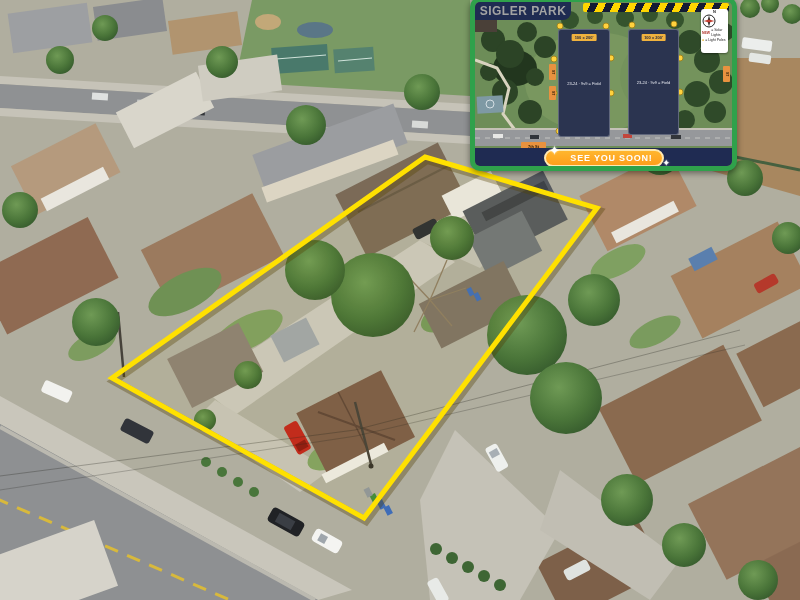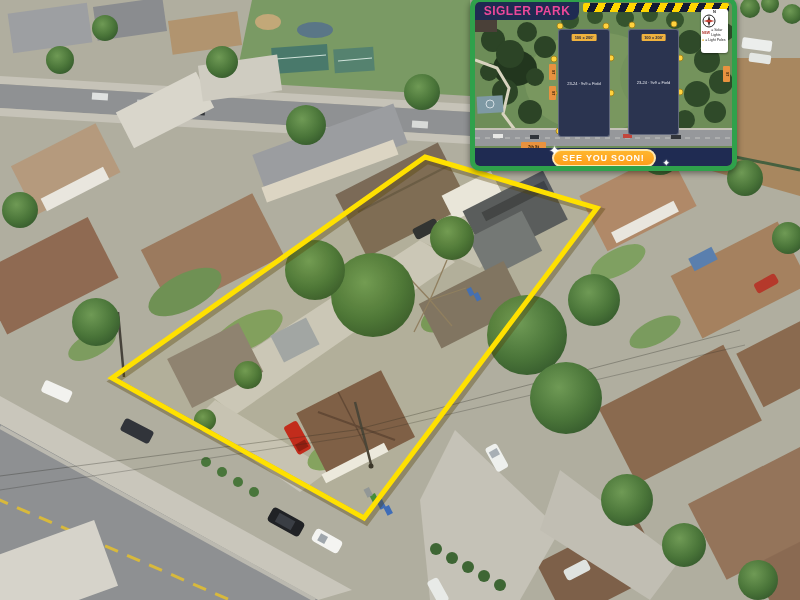--- a/index.html
+++ b/index.html
@@ -4,22 +4,22 @@
 <style>
   html,body{margin:0;padding:0;background:#222;}
   #stage{position:relative;width:800px;height:600px;overflow:hidden;background:#b3b1a3;
          font-family:"Liberation Sans",sans-serif;}
   #stage svg{display:block;}
   
   .inset{position:absolute;left:470px;top:-3px;width:267px;height:174px;box-sizing:border-box;
          border:5px solid #2FA14B;border-radius:10px;overflow:hidden;background:#6d8d58;
          box-shadow:0 2px 6px rgba(0,0,0,.45);}
   .inset-photo{position:absolute;left:0;top:0;}
-  .title-banner{position:absolute;left:0;top:0;width:104px;height:18px;background:#1F2B52;
-         border-bottom-right-radius:8px;color:#ec4899;font-weight:bold;font-size:12px;
+  .title-banner{position:absolute;left:0;top:0;width:96px;height:18px;background:#1F2B52;
+         border-bottom-right-radius:8px;color:#a3a3a3;font-weight:bold;font-size:12px;
          letter-spacing:.5px;line-height:18px;text-align:center;}
   .hazard{position:absolute;left:108px;top:1px;width:146px;height:9px;border-radius:2px;
          background:repeating-linear-gradient(115deg,#FFD600 0 7px,#141B33 7px 14px);}
   .legend{position:absolute;right:4px;top:7px;width:27px;height:44px;background:#fff;
          border-radius:3px;box-shadow:0 1px 2px rgba(0,0,0,.4);padding:1px;box-sizing:border-box;
          text-align:center;}
   .legend .north{font-size:4px;font-weight:bold;color:#222;line-height:4px;}
   .legend-row{display:flex;align-items:center;gap:1px;font-size:3.5px;color:#222;
          line-height:5px;text-align:left;}
   .legend-row .pre1{color:#B3382E;font-weight:bold;}
@@ -32,21 +32,21 @@
   .field .flabel{position:absolute;left:5%;width:90%;top:50%;transform:translateY(-50%);
          color:#E8EAF2;font-size:4px;text-align:center;line-height:5px;}
   .chip{position:absolute;background:#E8923F;color:#2A1C06;font-size:3.5px;font-weight:bold;
          border-radius:1px;display:flex;align-items:center;justify-content:center;}
   .chip.vert{writing-mode:vertical-rl;}
   .chip.horiz{font-size:4px;}
   .bottom-bar{position:absolute;left:0;bottom:0;width:100%;height:18px;background:#1F2B52;}
   .pill{position:absolute;left:50%;top:1px;transform:translateX(-50%);width:100px;height:14px;
         background:linear-gradient(#FFB62E,#FF9E1B);border:2px solid #FFE8B0;border-radius:10px;
         color:#fff;font-weight:bold;font-size:9px;letter-spacing:.8px;line-height:14px;
-        text-align:center;white-space:nowrap;}
+        text-align:center;white-space:nowrap;padding-left:16px;}
   .sparkle{position:absolute;color:#fff;text-shadow:0 0 2px rgba(255,255,255,.9);}
   .sp1{left:74px;bottom:8px;font-size:13px;}
   .sp2{right:62px;bottom:-2px;font-size:9px;}
 </style>
 </head>
 <body>
 
 <div id="stage">
 
 <svg width="800" height="600" viewBox="0 0 800 600">

